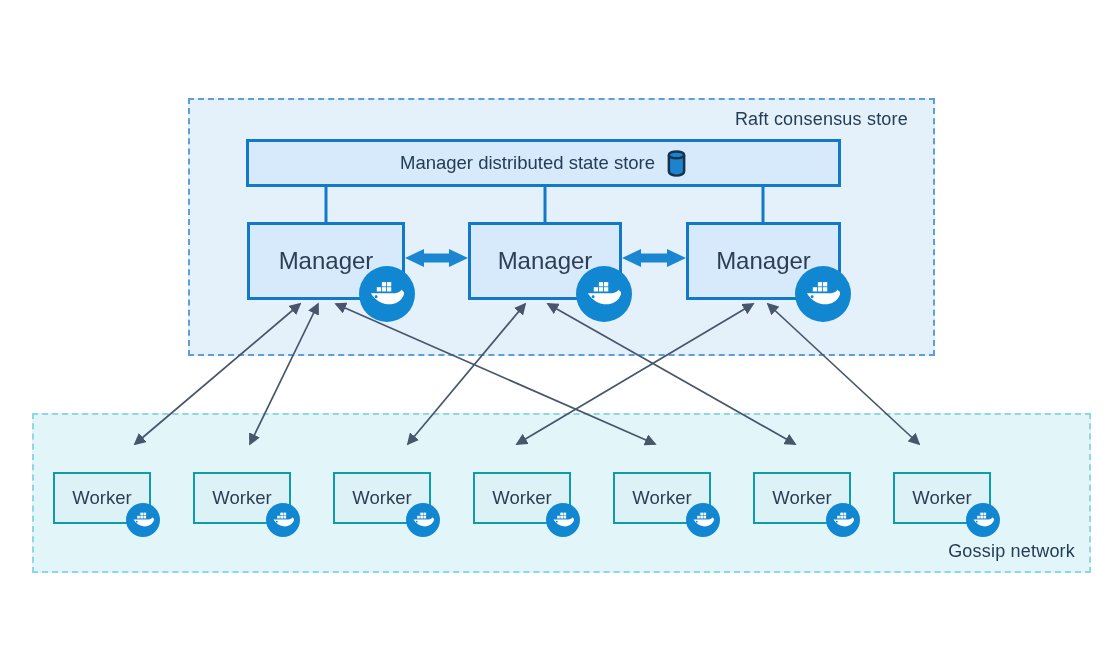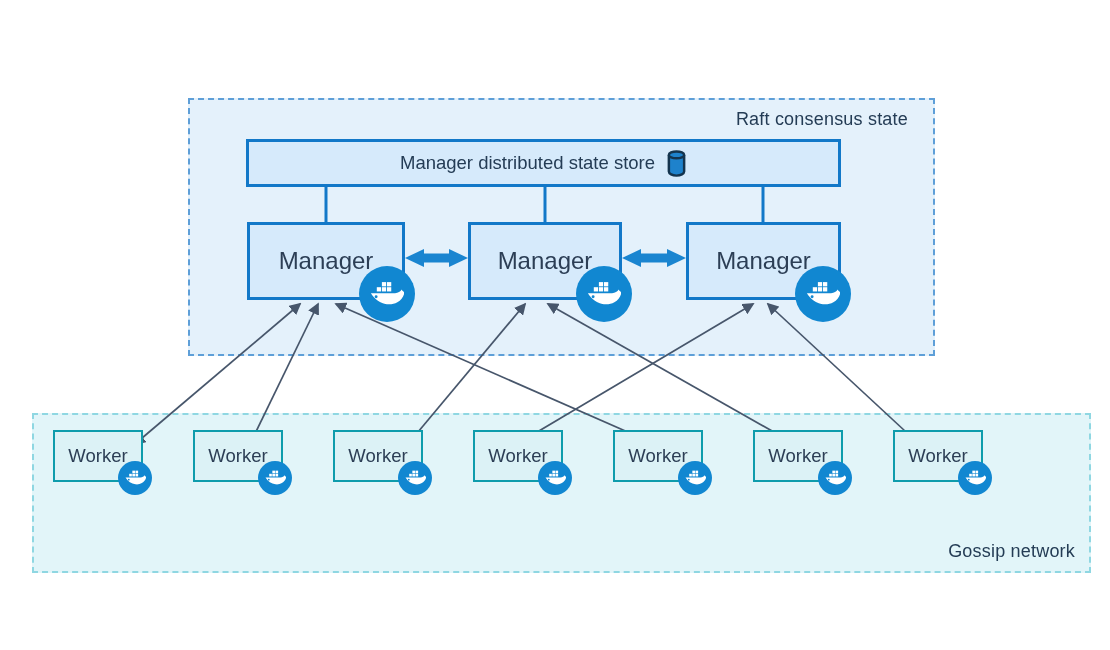--- a/index.html
+++ b/index.html
@@ -42,41 +42,41 @@
   }
   .manager{
     top:222px;height:78px;background:#D6EAFB;border:3px solid #1278C8;
   }
   .manager .node-label{font-size:24px;color:#2C3E55;}
   .m1{left:247px;width:158px;}
   .m2{left:468px;width:154px;}
   .m3{left:686px;width:155px;}
 
   .worker{
-    top:430px;height:52px;width:90px;background:#DCF2F6;border:2.5px solid #0E9CAC;
+    top:472px;height:52px;width:98px;background:#DCF2F6;border:2.5px solid #0E9CAC;
   }
   .worker .node-label{font-size:18.5px;color:#2C3E55;}
   .w1{left:53px;} .w2{left:193px;} .w3{left:333px;} .w4{left:473px;}
   .w5{left:613px;} .w6{left:753px;} .w7{left:893px;}
 
   
   .badge{
     position:absolute;border-radius:50%;background:#1187D1;z-index:4;
     display:flex;align-items:center;justify-content:center;
   }
   .badge-lg{width:56px;height:56px;right:-13px;bottom:-25px;}
   .badge-sm{width:34px;height:34px;right:-11px;bottom:-15px;}
 </style>
 </head>
 <body>
 
 <div class="canvas">
 
   <section class="raft">
-    <div class="zone-label raft-label">Raft consensus state</div>
+    <div class="zone-label raft-label">Raft consensus store</div>
   </section>
 
   <section class="gossip">
     <div class="zone-label gossip-label">Gossip network</div>
   </section>
 
   <svg class="wires" width="1110" height="650" viewBox="0 0 1110 650">
     <defs>
       <marker id="thinhead" viewBox="0 0 10 10" refX="8.5" refY="5" markerWidth="7" markerHeight="7" orient="auto-start-reverse">
         <path d="M0 0 L10 5 L0 10 z" fill="#47566B"></path>

